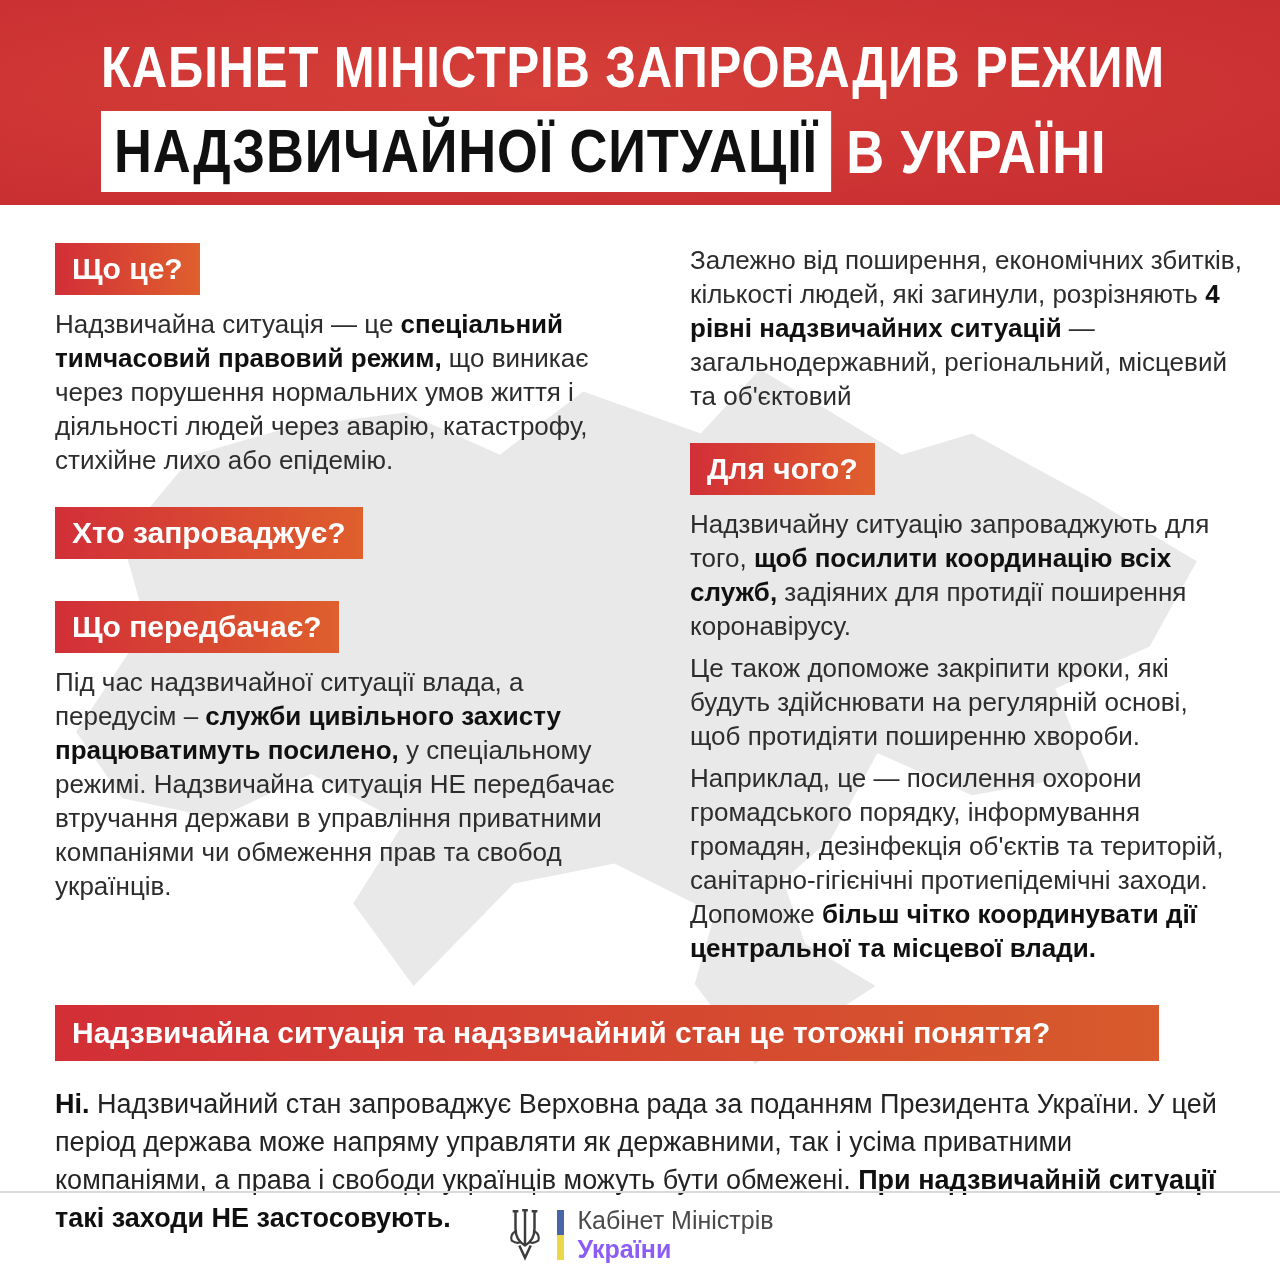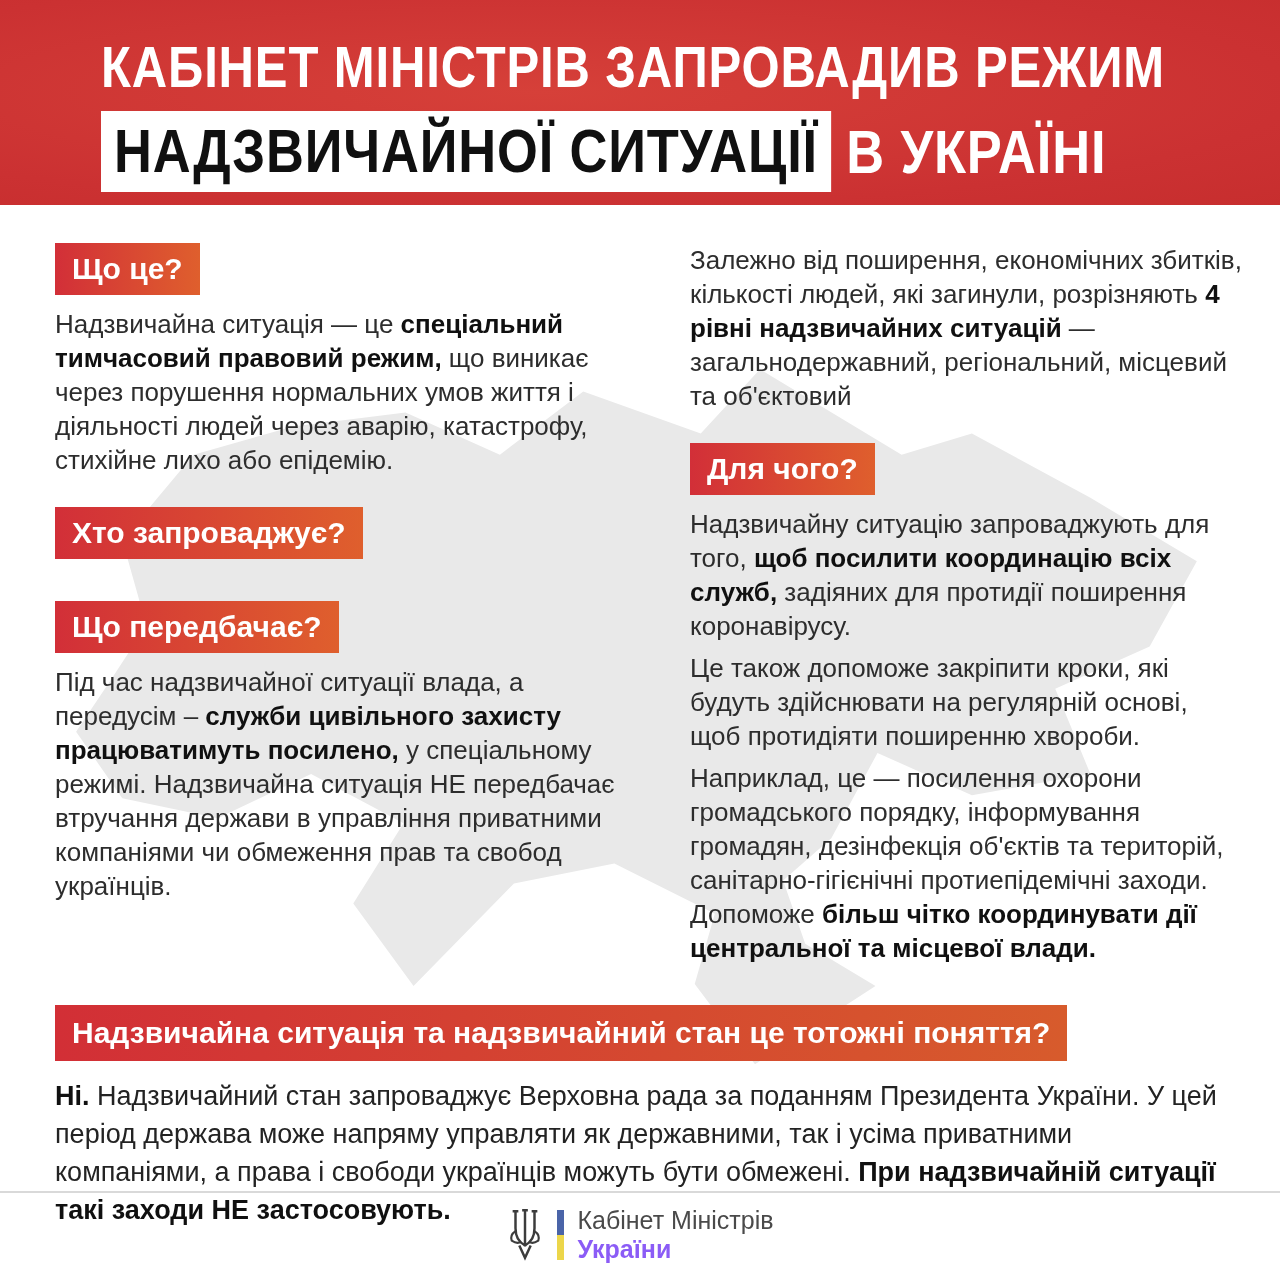--- a/index.html
+++ b/index.html
@@ -25,24 +25,24 @@
         padding:38px 40px 0 55px;height:800px;}
   .col-left{width:565px;flex:none;}
   .col-right{width:552px;flex:none;}
   .sec{margin-bottom:30px;}
   .badge{display:inline-block;background:linear-gradient(90deg,#d22f38 0%,#df5f2d 100%);
          color:#ffffff;font-weight:bold;font-size:30px;padding:9px 17px;margin-bottom:12px;}
   .para{font-size:26px;line-height:34px;color:#2d2d2d;margin:0 0 8px 0;}
   .para .b, .bottom-para .b{font-weight:bold;color:#101010;}
 
   
-  .banner{position:relative;z-index:1;margin-left:55px;width:1012px;box-sizing:border-box;
+  .banner{position:relative;z-index:1;margin-left:55px;width:1104px;box-sizing:border-box;
           background:linear-gradient(90deg,#d22f36 0%,#d75b2c 100%);
           color:#ffffff;font-weight:bold;font-size:30px;padding:11px 10px 11px 17px;}
-  .bottom-para{position:relative;z-index:1;margin:16px 55px 0;font-size:27px;line-height:38px;color:#232323;}
+  .bottom-para{position:relative;z-index:1;margin:24px 55px 0;font-size:27px;line-height:38px;color:#232323;}
 
   
   .footer{position:absolute;left:0;bottom:0;width:100%;z-index:2;background:transparent;}
   .divider{height:2px;background:#d9d9d9;}
   .logo{display:flex;justify-content:center;align-items:center;gap:13px;padding:13px 0 16px 0;}
   .flagbar{width:7px;height:50px;}
   .flagbar .blue{height:50%;background:#4a64a8;}
   .flagbar .yellow{height:50%;background:#ecd64a;}
   .org{font-size:25px;color:#4a4a4a;line-height:1.16;}
   .org .b{font-weight:bold;color:#8b5cf6;}

